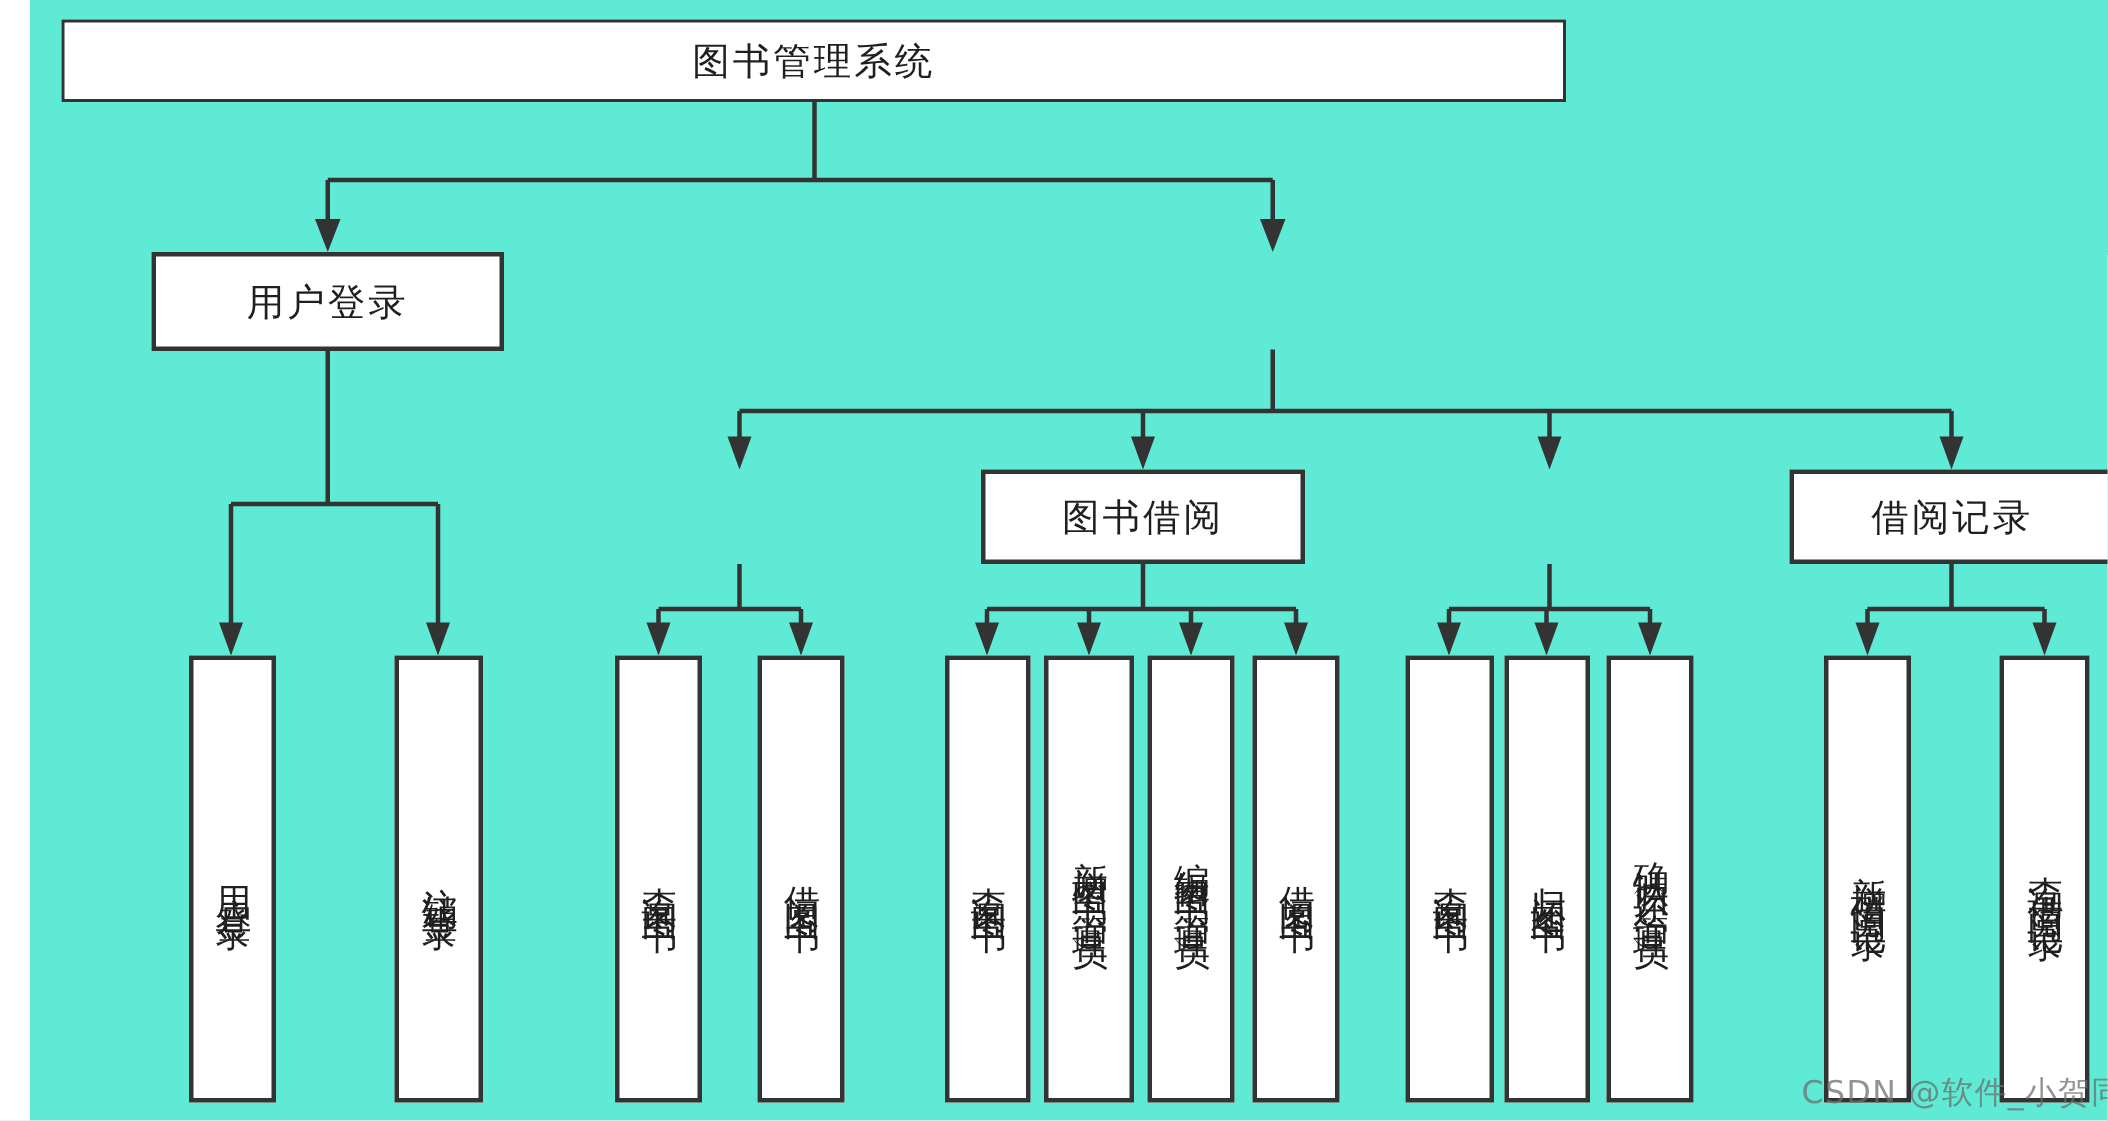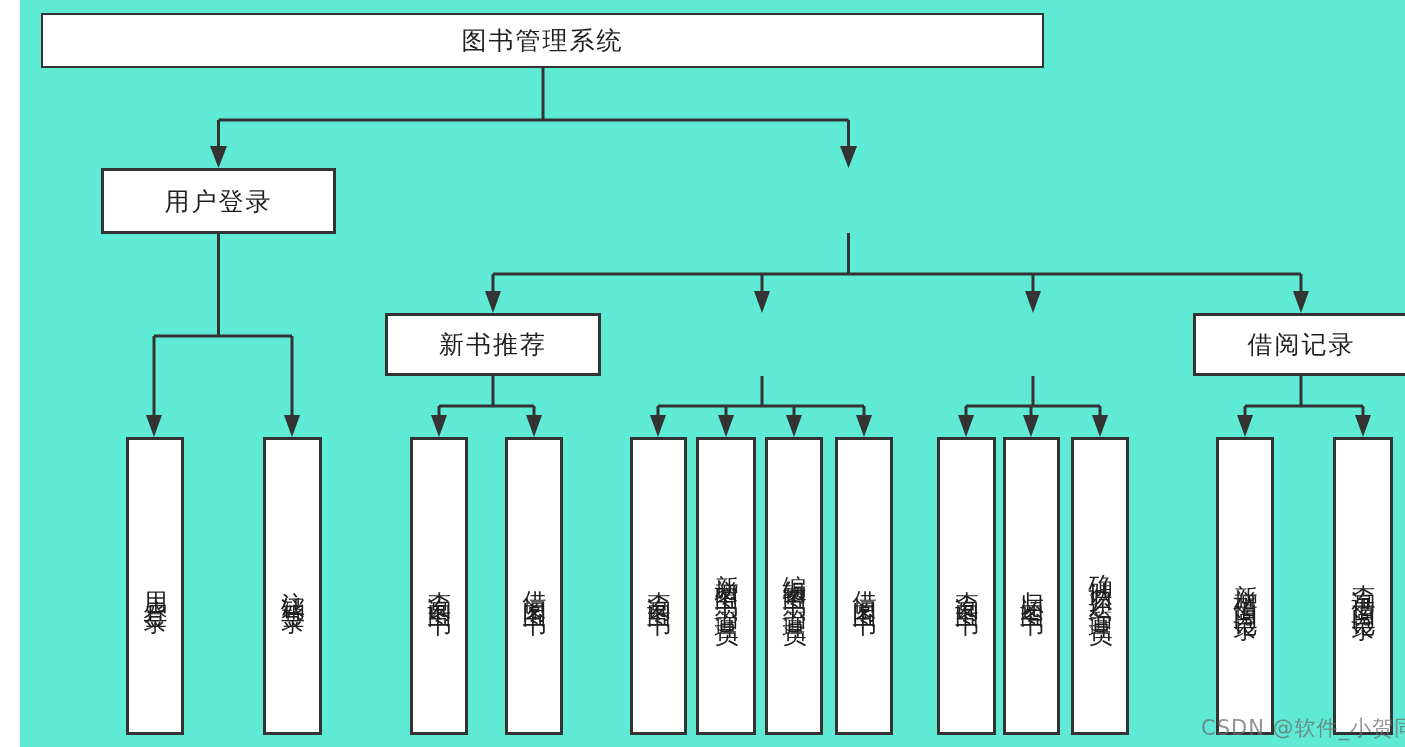--- a/index.html
+++ b/index.html
@@ -160,22 +160,22 @@
   </svg>
 
   <div class="node root-node">
     <span class="label">图书管理系统</span>
   </div>
 
   <div class="node lvl2 n-user-login">
     <span class="label">用户登录</span>
   </div>
 
-  <div class="node lvl3 n-newbook">
-    <span class="label">新书推荐</span>
+  <div class="node lvl3 n-borrow">
+    <span class="label">图书借阅</span>
   </div>
   <div class="node lvl3 n-records">
     <span class="label">借阅记录</span>
   </div>
 
   <div class="node leaf leaf-a1">
     <span class="label">用户登录</span>
   </div>
   <div class="node leaf leaf-a2">
     <span class="label">注销登录</span>

